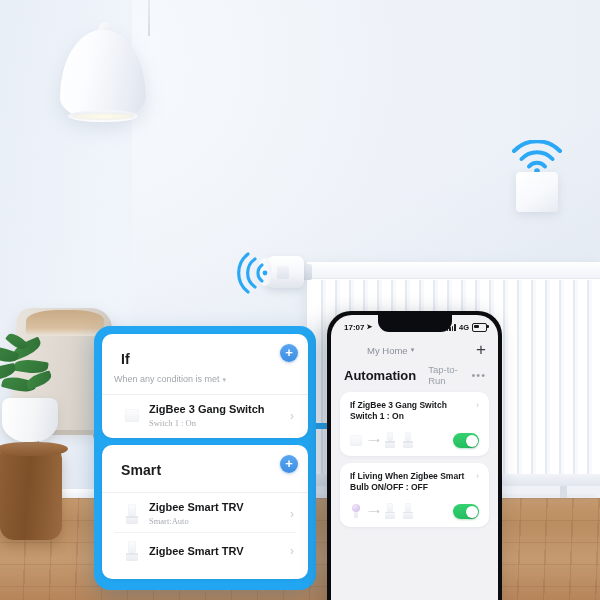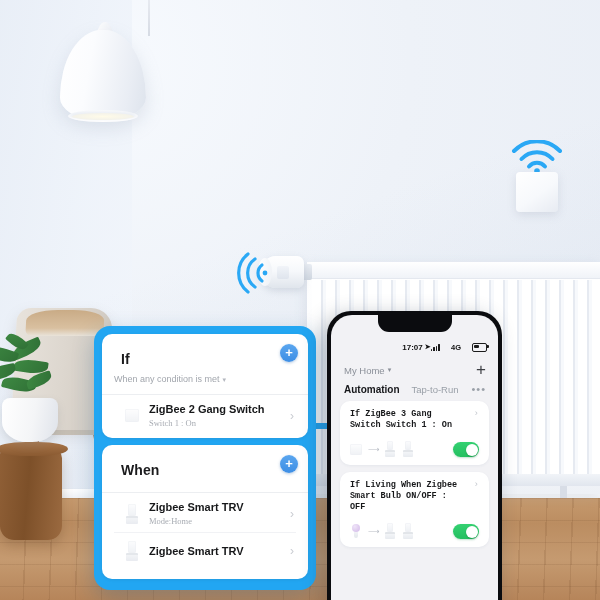--- a/index.html
+++ b/index.html
@@ -285,62 +285,63 @@
     border-radius:21px 21px 0 0;
     overflow:hidden;
   }
   .notch{
     position:absolute;left:50%;top:0;transform:translateX(-50%);
     width:74px;height:17px;background:#0b0c0f;
     border-radius:0 0 11px 11px;z-index:5;
   }
   .statusbar{
     position:relative;height:20px;display:flex;align-items:center;
-    justify-content:flex-end;padding:2px 11px 0 13px;
-    font-size:8px;color:#111;font-weight:bold;z-index:4;margin-top:20px;
+    justify-content:space-between;padding:2px 11px 0 13px;
+    font-size:8px;color:#111;font-weight:bold;z-index:4;
   }
   .sb-left{display:flex;align-items:center;gap:2px;}
-  .sb-right{display:flex;align-items:center;gap:11px;}
+  .sb-right{display:flex;align-items:center;gap:3px;}
   .batt{
     width:13px;height:7px;border:1px solid #1b1b1b;border-radius:2px;
     position:relative;display:inline-block;
   }
   .batt::after{
     content:"";position:absolute;right:-2.5px;top:1.8px;
     width:1.5px;height:2.5px;background:#1b1b1b;border-radius:0 1px 1px 0;
   }
   .batt i{
     position:absolute;left:1px;top:1px;width:5px;height:3px;
     background:#1b1b1b;border-radius:1px;display:block;
   }
   .bars{display:inline-flex;align-items:flex-end;gap:1px;height:7px;}
   .bars b{width:1.6px;background:#1b1b1b;border-radius:.5px;display:block;}
   .appbar{
     display:flex;align-items:center;justify-content:space-between;
     padding:6px 12px 4px 13px;
+    margin-left:23px;
   }
   .home-name{
     font-size:9.5px;color:#8b9099;display:flex;align-items:center;gap:3px;
   }
   .plus-nav{
     font-size:17px;color:#3d3f44;line-height:14px;font-weight:300;
   }
   .tabsrow{
     display:flex;align-items:center;gap:12px;
     padding:3px 12px 6px 13px;
   }
-  .tab-active{font-size:10px;font-weight:bold;color:#16171a;}
+  .tab-active{font-size:13px;font-weight:bold;color:#16171a;}
   .tab-idle{font-size:9.5px;color:#9aa0a8;}
   .dots{margin-left:auto;color:#9aa0a8;font-size:11px;letter-spacing:1px;line-height:9px;}
   .auto-card{
     margin:0 9px 7px 9px;background:#fff;border-radius:10px;
     padding:8px 10px 7px 10px;box-shadow:0 1px 3px rgba(60,80,110,.07);
   }
   .auto-head{
-    display:flex;align-items:flex-start;gap:11px;font-family:Liberation Mono, monospace;
+    display:flex;align-items:flex-start;gap:11px;
   }
   .auto-title{
     font-size:8.5px;font-weight:bold;color:#17181a;line-height:11px;flex:1;
   }
   .auto-chev{color:#c4c8ce;font-size:9px;line-height:11px;}
   .auto-body{
     display:flex;align-items:center;gap:6px;margin-top:10px;
   }
   .mini{width:12px;height:17px;position:relative;flex:none;opacity:.6;}
   .mini-sw{
@@ -470,40 +471,40 @@
         <span>When any condition is met</span>
         <span class="caret">▾</span>
       </div>
       <div class="divider"></div>
 
       <div class="row">
         <div class="dev-icon">
           <div class="dev-sw"></div>
         </div>
         <div class="row-texts">
-          <div class="row-title">ZigBee 2 Gang Switch</div>
+          <div class="row-title">ZigBee 3 Gang Switch</div>
           <div class="row-sub">Switch 1 : On</div>
         </div>
         <div class="row-chev">›</div>
       </div>
     </div>
 
     <div class="card card-then">
       <div class="plusbtn">+</div>
-      <div class="card-title">When</div>
+      <div class="card-title">Smart</div>
       <div class="divider" style="margin-top:14px;"></div>
 
       <div class="row">
         <div class="dev-icon">
           <div class="trv-mini-top"></div>
             <div class="trv-mini-bot"></div>
         </div>
         <div class="row-texts">
           <div class="row-title">Zigbee Smart TRV</div>
-          <div class="row-sub">Mode:Home</div>
+          <div class="row-sub">Smart:Auto</div>
         </div>
         <div class="row-chev">›</div>
       </div>
 
       <div class="row">
         <div class="dev-icon">
           <div class="trv-mini-top"></div>
             <div class="trv-mini-bot"></div>
         </div>
         <div class="row-texts">

